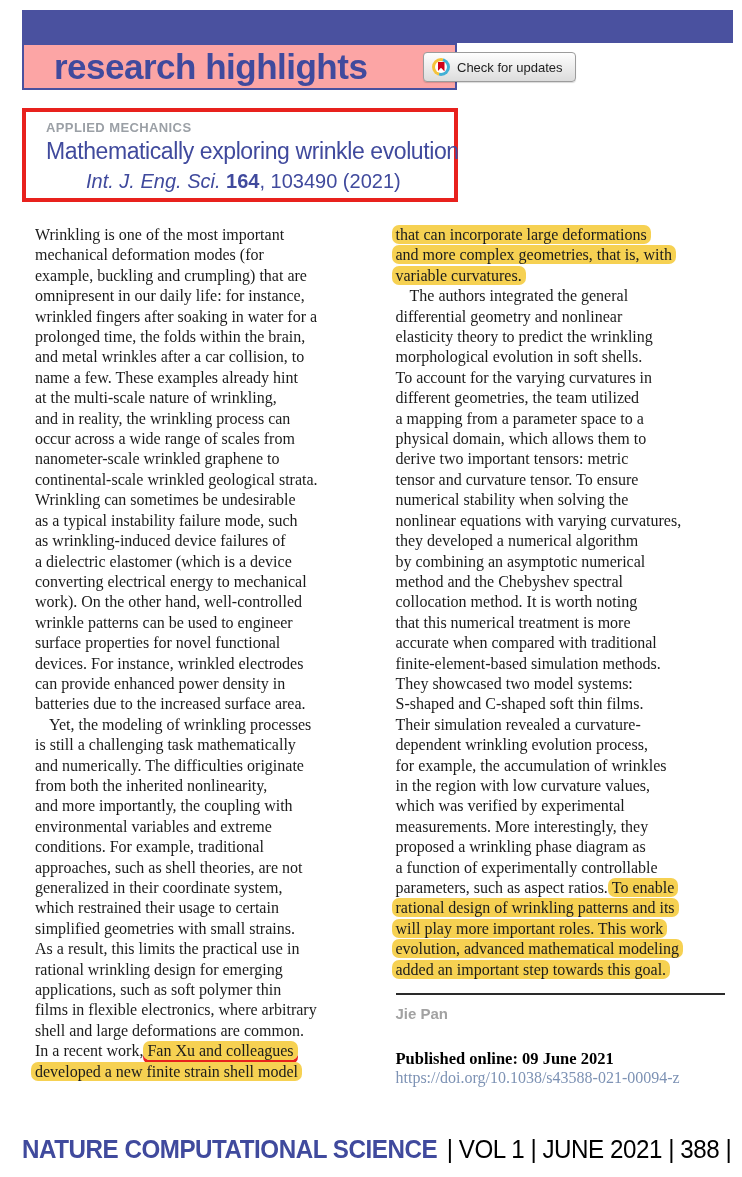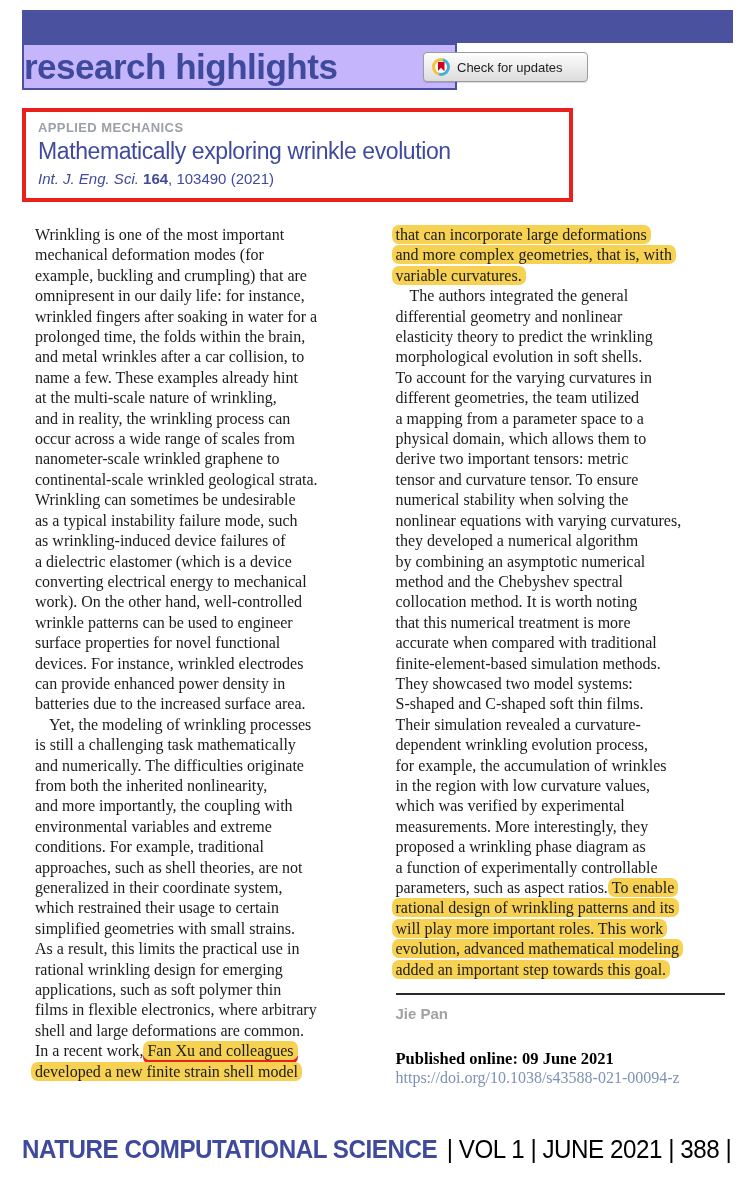--- a/index.html
+++ b/index.html
@@ -8,54 +8,54 @@
   }
   *{margin:0;padding:0;box-sizing:border-box;}
   html,body{background:#fff;}
   body{
     width:742px;height:1177px;position:relative;overflow:hidden;
     font-family:"Liberation Sans",sans-serif;
   }
   
   .topbar{position:absolute;left:22px;top:10px;width:711px;height:33px;background:var(--bar);}
   .masthead-box{
-    position:absolute;left:22px;top:43px;width:435px;height:47px;background:#c4b5fd;
-    border:2px solid var(--bar);display:flex;align-items:center;
+    position:absolute;left:22px;top:43px;width:435px;height:47px;background:#fca5a5;
+    border:2px solid var(--bar);display:flex;align-items:center;padding-left:30px;
   }
   .masthead-title{
     font-size:35px;font-weight:bold;color:var(--indigo);letter-spacing:-0.5px;white-space:nowrap;
   }
   .badge{
     position:absolute;left:423px;top:52px;height:30px;display:inline-flex;align-items:center;
-    gap:7px;padding:0 24px 0 8px;border:1px solid #9c9c9c;border-radius:4px;
+    gap:7px;padding:0 12px 0 8px;border:1px solid #9c9c9c;border-radius:4px;
     background:linear-gradient(#fefefe,#dcdcdc);box-shadow:0 1px 1px rgba(0,0,0,.15);cursor:pointer;
   }
   .cm-circle{
     position:relative;width:18px;height:18px;border-radius:50%;
     background:linear-gradient(105deg,#f5c33b 48%,#42b0d5 52%);flex:0 0 auto;
   }
   .cm-circle::before{
     content:"";position:absolute;left:3px;top:3px;width:12px;height:12px;border-radius:50%;background:#fff;
   }
   .cm-bookmark{
     position:absolute;left:5.5px;top:3.5px;width:7px;height:10px;background:#d0021b;
     clip-path:polygon(0 0,100% 0,100% 100%,50% 62%,0 100%);
   }
   .badge-label{font-size:13px;color:#222;white-space:nowrap;}
   
   .article-box{
-    position:absolute;left:22px;top:108px;width:551px;height:94px;
-    border:4px solid var(--red);padding:8px 10px 0 12px;background:#fff;
+    position:absolute;left:22px;top:108px;width:436px;height:94px;
+    border:4px solid var(--red);padding:8px 10px 0 20px;background:#fff;
   }
   .category{font-size:13px;font-weight:bold;color:var(--gray);letter-spacing:0.4px;}
   .article-title{
     font-size:23px;font-weight:normal;color:var(--indigo);letter-spacing:-0.4px;
     margin-top:3px;white-space:nowrap;
   }
-  .citation{font-size:15px;color:var(--indigo);margin-top:5px;}
+  .citation{font-size:20px;color:var(--indigo);margin-top:5px;margin-left:40px;}
   .citation .jname{font-style:italic;}
   .citation .vol{font-weight:bold;}
   
   .columns{
     position:absolute;left:35px;top:225px;width:690px;display:flex;gap:31px;
   }
   .col{flex:1 1 0;min-width:0;}
   .tline{
     font-family:"Liberation Serif",serif;font-size:16px;line-height:20.4px;
     color:var(--ink);white-space:nowrap;

